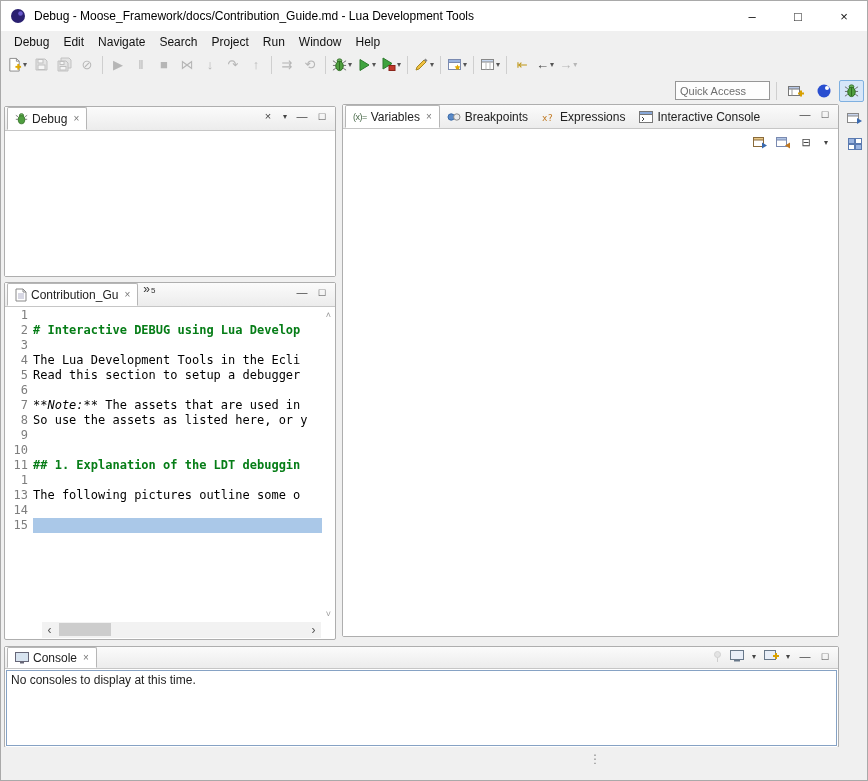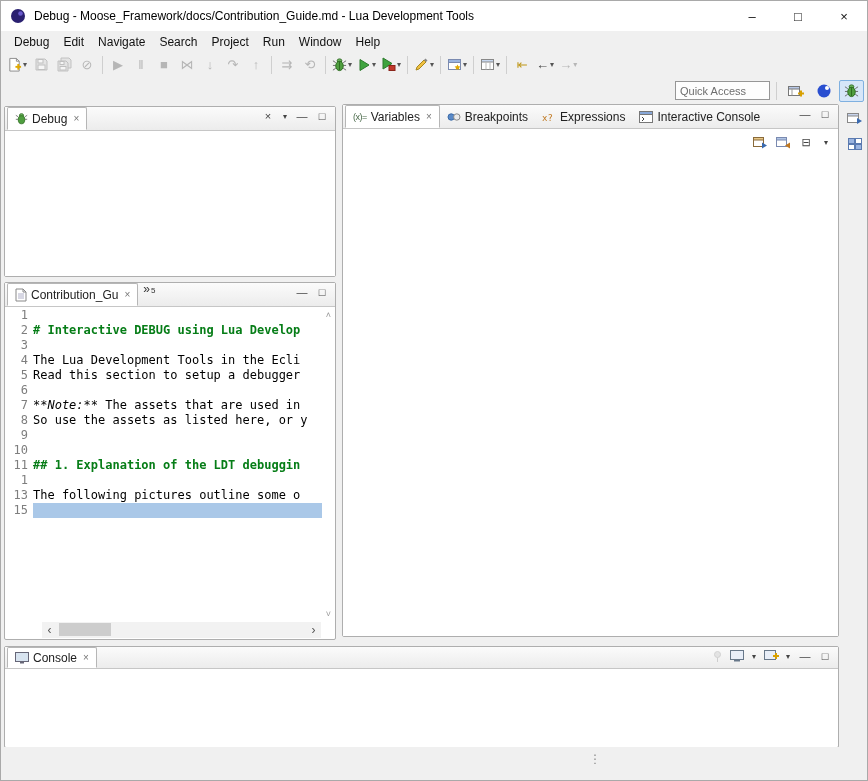--- a/index.html
+++ b/index.html
@@ -458,20 +458,24 @@
           <span class="code"><span class="md-header">## 1. Explanation of the LDT debuggin</span></span>
         </div>
         <div class="ed-line">
           <span class="ln">1</span>
           <span class="code"></span>
         </div>
         <div class="ed-line">
           <span class="ln">13</span>
           <span class="code"><span>The following pictures outline some o</span></span>
         </div>
+        <div class="ed-line">
+          <span class="ln">14</span>
+          <span class="code"></span>
+        </div>
         <div class="ed-line current">
           <span class="ln">15</span>
           <span class="code"></span>
         </div>
       </div>
     <div class="vrail">
       <span>˄</span>
       <span>˅</span>
     </div>
   </div>
@@ -521,20 +525,23 @@
               <rect x="9" y="5" width="6" height="2" fill="#d8a000"></rect>
               <rect x="11" y="3" width="2" height="6" fill="#d8a000"></rect>
             </svg>
           </span>
       </span>
       <span class="hbtn sc">▾</span>
       <span class="hbtn">—</span>
       <span class="hbtn">□</span>
     </div>
   </div>
+  <div class="console-body">
+    <span>No consoles to display at this time.</span>
+  </div>
 </div>
 
 <span class="strip-btn" style="left:844px;top:108px;">
   <span class="tabicon">
       <svg width="16" height="14">
         <rect x="0.5" y="2.5" width="11" height="9" fill="#fff" stroke="#888"></rect>
         <rect x="0.5" y="2.5" width="11" height="2.5" fill="#c8d4ec" stroke="#888"></rect>
         <path d="M10 7l5 3-5 3z" fill="#3a6ab0"></path>
       </svg>
     </span>

